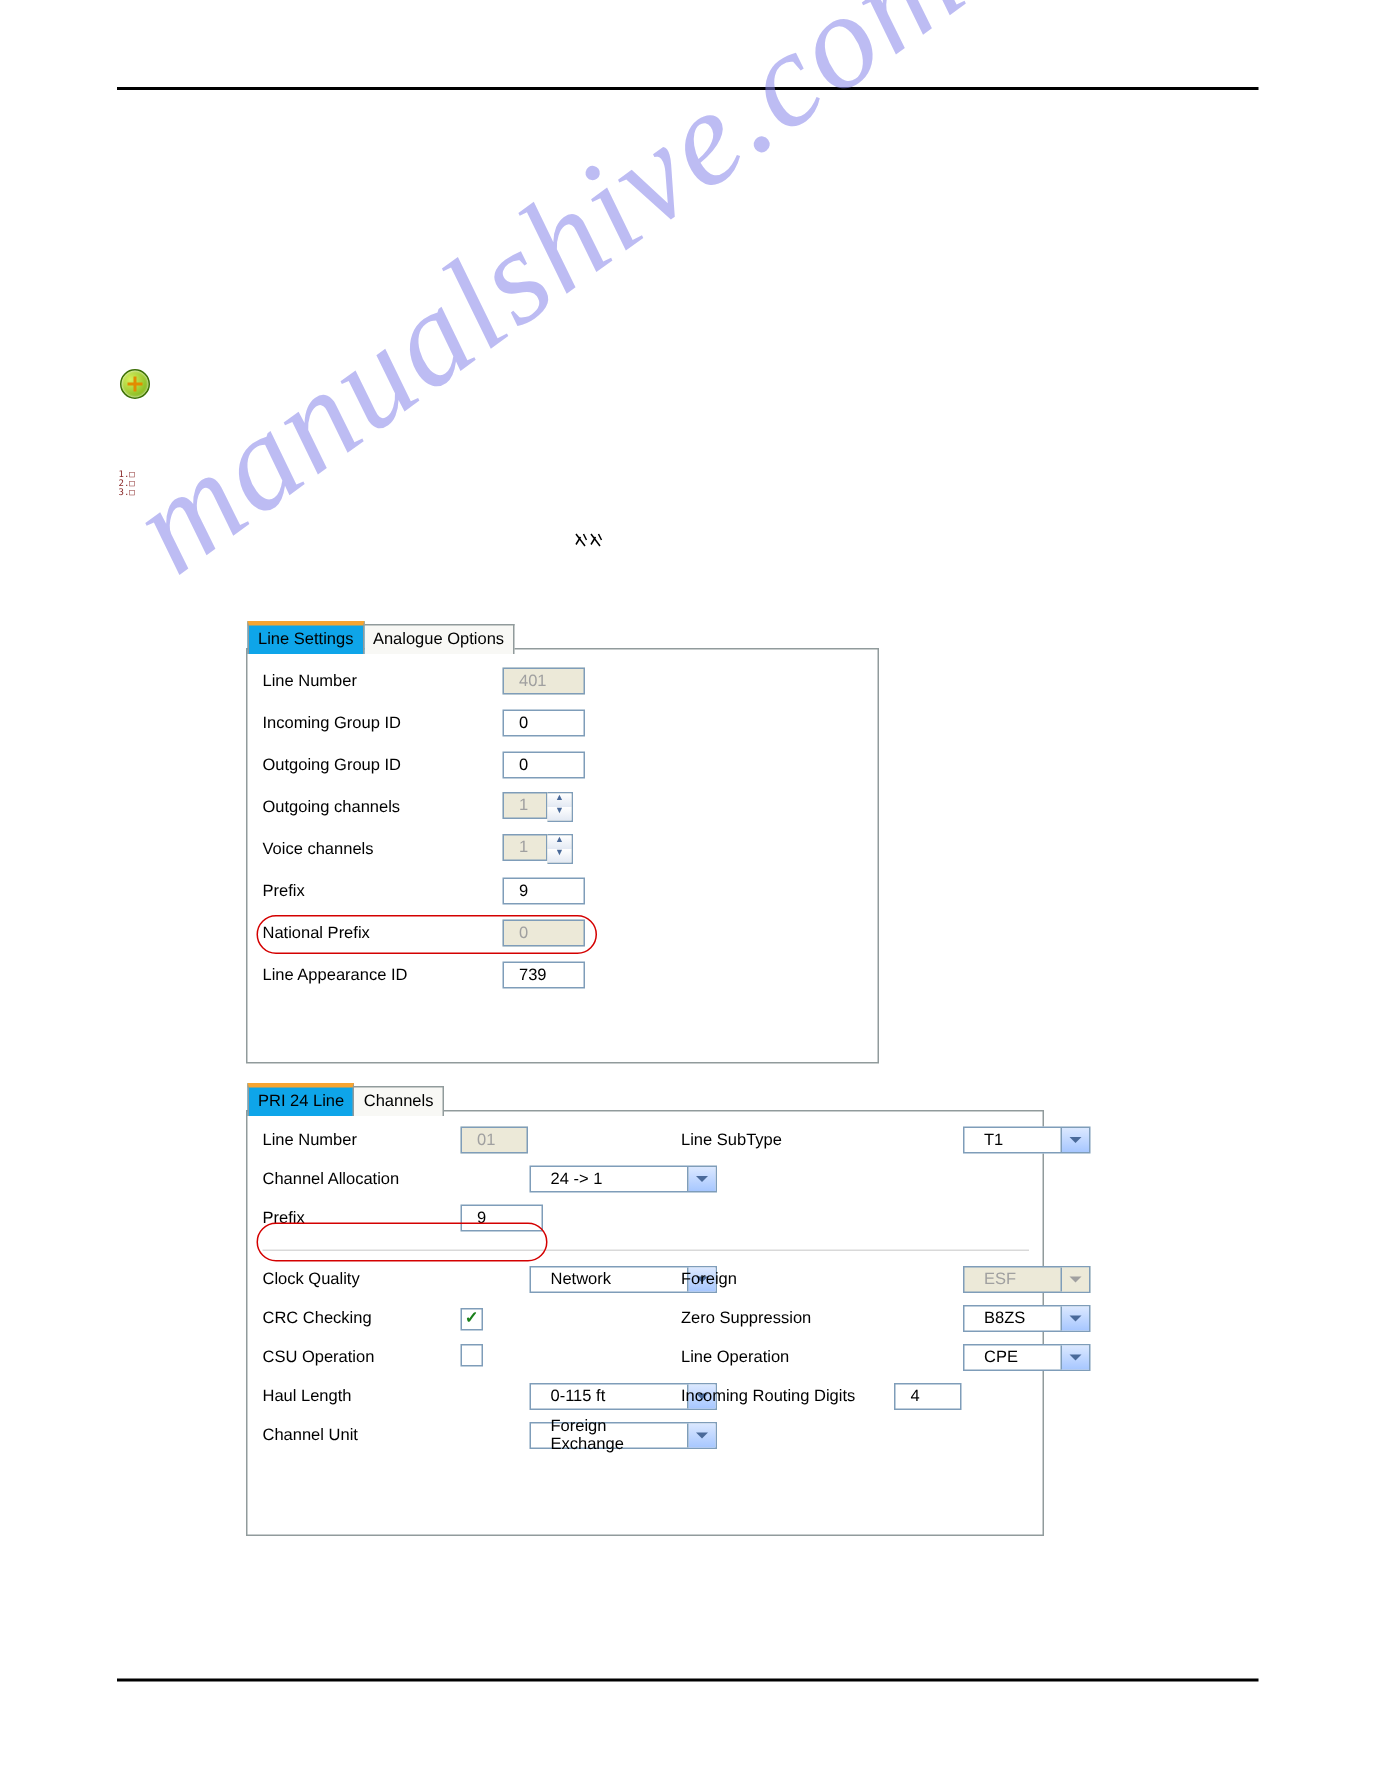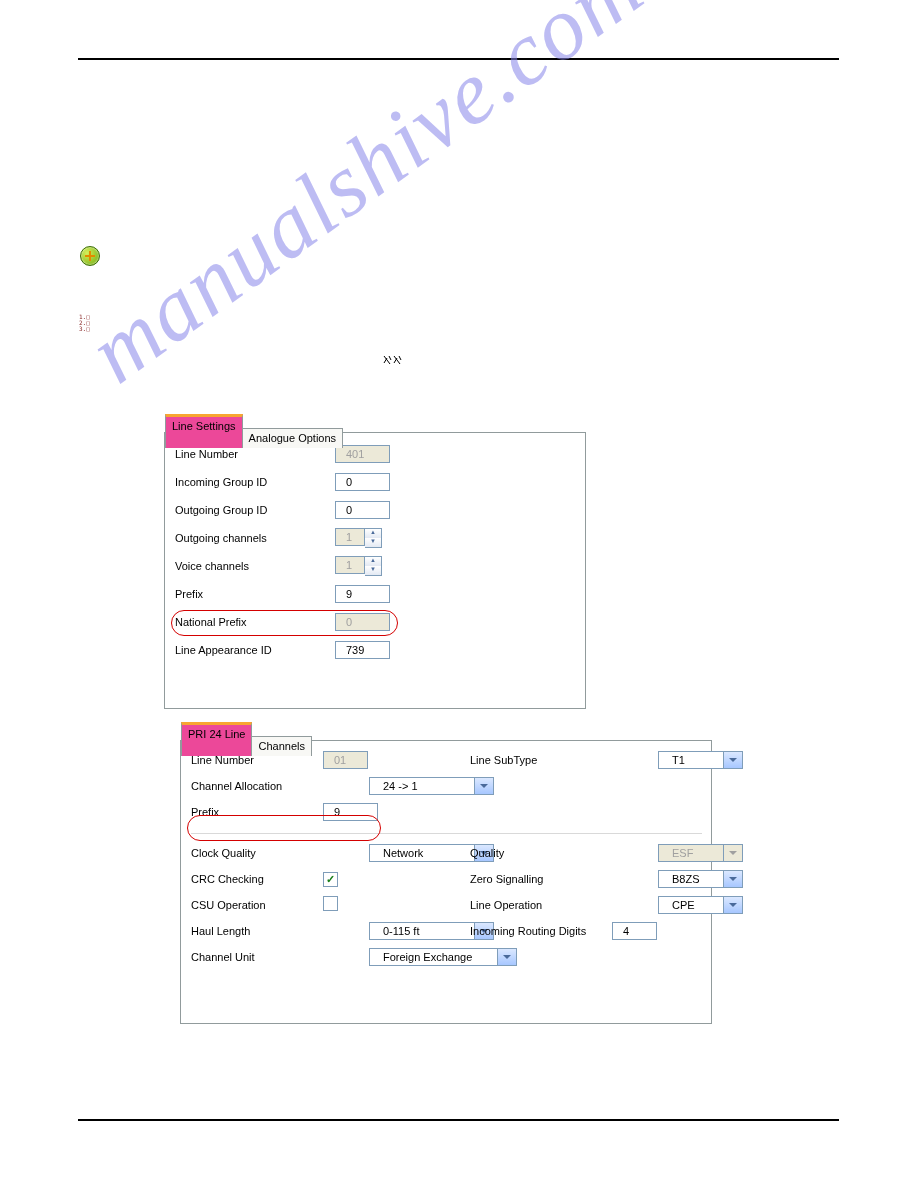--- a/index.html
+++ b/index.html
@@ -81,47 +81,47 @@
     background: #fff;
     border: 1px solid #919b9c;
   }
   .panel1 {
     left: 164px;
     top: 432px;
     width: 420px;
     height: 275px;
   }
   .panel2 {
-    left: 180px;
+    left: 164px;
     top: 740px;
     width: 530px;
     height: 282px;
   }
   .panel-tabs {
     position: absolute;
     top: -19px;
     left: 0;
     display: flex;
     font-size: 11px;
   }
   .tab {
     padding: 3px 6px 4px 6px;
     border: 1px solid #919b9c;
     border-bottom: none;
     background: #f8f8f5;
     cursor: pointer;
   }
   .tab.active {
-    background: #ec4899;
+    background: #0ea5e9;
     border-top: 3px solid #f8a531;
     position: relative;
     z-index: 2;
   }
   .tab.inactive {
-    margin-top: 14px;
+    margin-top: 2px;
     border-left: none;
   }
   .panel-body {
     padding: 10px 10px;
     font-size: 12px;
   }
   .row {
     display: flex;
     align-items: center;
     margin-bottom: 6px;
@@ -344,29 +344,29 @@
       <div></div>
         <div></div>
 
       <div class="divider"></div>
 
       <div class="label">Clock Quality</div>
       <div class="select-like" style="width:125px">
           <span class="select-text">Network</span>
           <span class="select-arrow"></span>
         </div>
-      <div class="label">Quality</div>
+      <div class="label">Foreign</div>
       <div class="select-like disabled" style="width:85px">
           <span class="select-text" style="color:#a0a0a0">ESF</span>
           <span class="select-arrow"></span>
         </div>
 
       <div class="label">CRC Checking</div>
       <div><span class="checkbox checked"></span></div>
-      <div class="label">Zero Signalling</div>
+      <div class="label">Zero Suppression</div>
       <div class="select-like" style="width:85px">
           <span class="select-text">B8ZS</span>
           <span class="select-arrow"></span>
         </div>
 
       <div class="label">CSU Operation</div>
       <div><span class="checkbox"></span></div>
       <div class="label">Line Operation</div>
       <div class="select-like" style="width:85px">
           <span class="select-text">CPE</span>
@@ -375,21 +375,21 @@
 
       <div class="label">Haul Length</div>
       <div class="select-like" style="width:125px">
           <span class="select-text">0-115 ft</span>
           <span class="select-arrow"></span>
         </div>
       <div class="label">Incoming Routing Digits</div>
       <div><input class="text" style="width: 45px;" value="4"></div>
 
       <div class="label">Channel Unit</div>
-      <div class="select-like" style="width:148px">
+      <div class="select-like" style="width:125px">
           <span class="select-text">Foreign Exchange</span>
           <span class="select-arrow"></span>
         </div>
       <div></div>
         <div></div>
     </div>
   </div>
   <div class="highlight-oval" style="left:6px; top:74px; width:192px; height:24px;"></div>
 </div>
 

